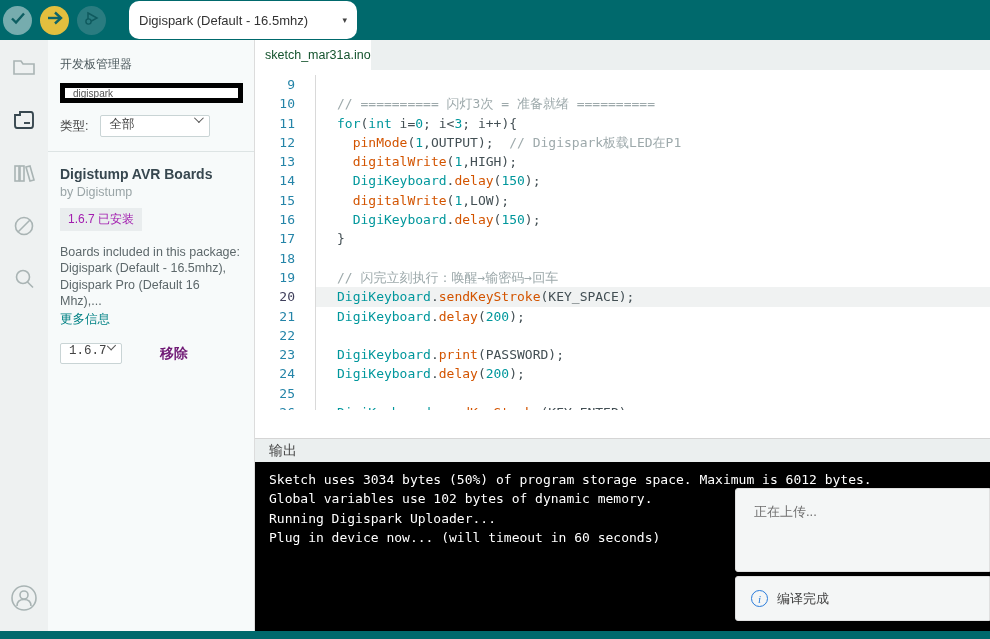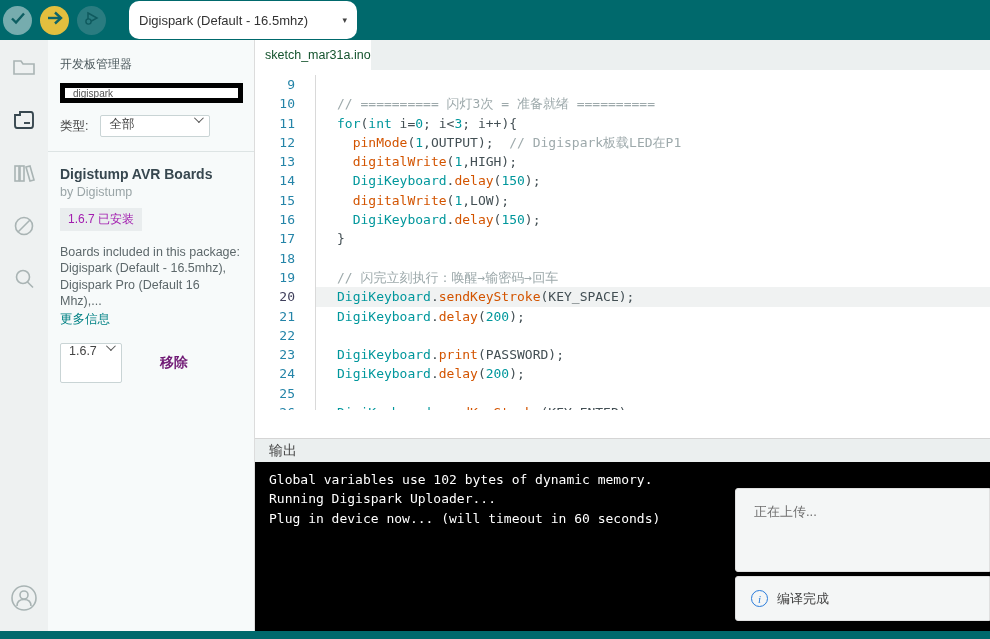--- a/index.html
+++ b/index.html
@@ -34,21 +34,21 @@
   .chev { width:7px; height:7px; border-right:1.6px solid #555; border-bottom:1.6px solid #555; transform:rotate(45deg) translateY(-2px); }
   .divider { border-top:1px solid #dde4e4; margin:14px -12px 0 -12px; }
   .board-entry { padding-top:14px; }
   .board-name { font-size:14px; font-weight:bold; color:#37474f; }
   .board-author { font-size:12.5px; color:#9aa5a7; margin-top:3px; }
   .badge { display:inline-block; margin-top:9px; background:#e9edee; color:#a21caf; font-size:12px; padding:3px 8px; }
   .desc { margin-top:13px; font-size:12.5px; color:#5d686b; line-height:1.3; }
   .desc span { display:block; }
   .more-info { display:inline-block; color:#008184; font-size:12.5px; margin-top:1px; cursor:pointer; }
   .ver-row { margin-top:15px; display:flex; align-items:center; gap:38px; }
-  .ver-select { width:62px; height:40px; }
+  .ver-select { width:62px; height:21px;font-family:Liberation Mono, monospace; }
   .remove-btn { color:#701a75; font-weight:bold; font-size:14px; cursor:pointer;font-family:Liberation Serif, serif; }
 
   
   .workarea { flex:1; display:flex; flex-direction:column; background:#fff; min-width:0; }
   .tabbar { height:30px; background:#ecf0f0; display:flex; flex:0 0 auto; }
   .tab { width:116px; background:#fff; font-size:12.5px; color:#14532d; display:flex; align-items:center; padding-left:10px; cursor:pointer; }
   .editor { height:340px; overflow:hidden; padding-top:5px; font-family:"DejaVu Sans Mono", monospace; font-size:13px; flex:0 0 auto; }
   .line { display:flex; height:19.3px; line-height:19.3px; white-space:pre; }
   .num { width:40px; text-align:right; color:#2484a8; flex:0 0 auto; }
   .code { flex:1; border-left:1px solid #d9d9d9; margin-left:20px; padding-left:21px; }
@@ -215,21 +215,21 @@
             <div class="line"><span class="num">22</span><span class="code"></span></div>
             <div class="line"><span class="num">23</span><span class="code"><span class="tk-k">DigiKeyboard</span><span class="tk-p">.</span><span class="tk-f">print</span><span class="tk-p">(PASSWORD);</span></span></div>
             <div class="line"><span class="num">24</span><span class="code"><span class="tk-k">DigiKeyboard</span><span class="tk-p">.</span><span class="tk-f">delay</span><span class="tk-p">(</span><span class="tk-n">200</span><span class="tk-p">);</span></span></div>
             <div class="line"><span class="num">25</span><span class="code"></span></div>
             <div class="line"><span class="num">26</span><span class="code"><span class="tk-k">DigiKeyboard</span><span class="tk-p">.</span><span class="tk-f">sendKeyStroke</span><span class="tk-p">(KEY_ENTER);</span></span></div>
           </div>
       </div>
       <div class="output-header">
         <span>输出</span>
       </div>
-      <div class="console" id="console"><div>Global variables use 102 bytes of dynamic memory.</div><div>Running Digispark Uploader...</div><div>Plug in device now... (will timeout in 60 seconds)</div></div>
+      <div class="console" id="console"><div>Sketch uses 3034 bytes (50%) of program storage space. Maximum is 6012 bytes.</div><div>Global variables use 102 bytes of dynamic memory.</div><div>Running Digispark Uploader...</div><div>Plug in device now... (will timeout in 60 seconds)</div></div>
     </div>
   </div>
 
   <div class="statusbar"></div>
 
   <div class="notif notif-upload">
     <span>正在上传...</span>
   </div>
   <div class="notif notif-compile">
     <span class="info-icon">i</span>

